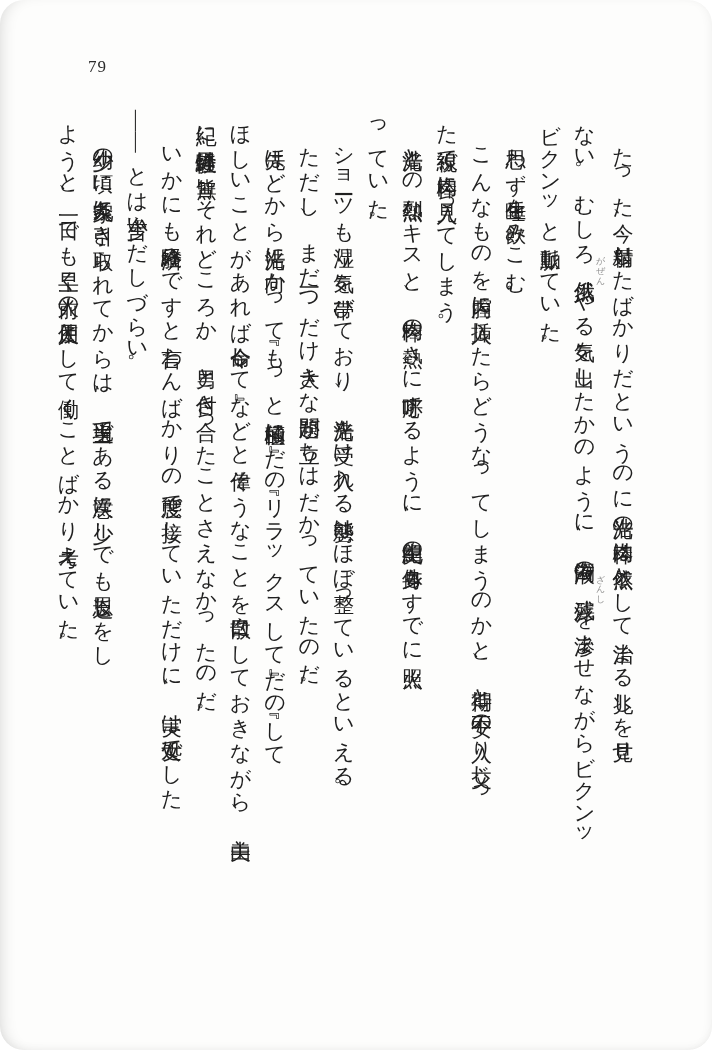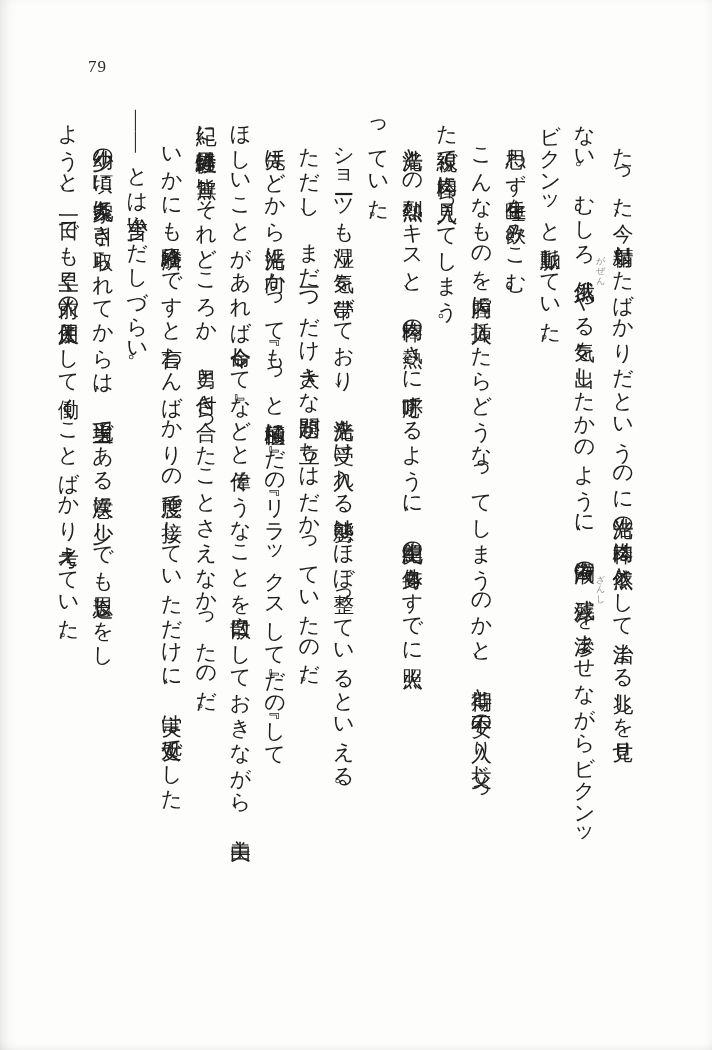--- a/index.html
+++ b/index.html
@@ -12,20 +12,21 @@
   }
   .book-page {
     position: relative;
     width: 712px;
     height: 1050px;
     background: #fdfdfc;
     font-family: "Liberation Serif", "DejaVu Serif", serif;
     box-shadow: inset 10px 0 18px -12px rgba(0,0,0,0.20),
                 inset -8px 0 14px -12px rgba(0,0,0,0.12),
                 inset 0 -8px 14px -12px rgba(0,0,0,0.10);
+    border-radius: 24px;
   }
   .page-number {
     position: absolute;
     left: 88px;
     top: 57px;
     font-size: 17px;
     letter-spacing: 1px;
     color: #2b2b2b;
   }
   .text-block {

